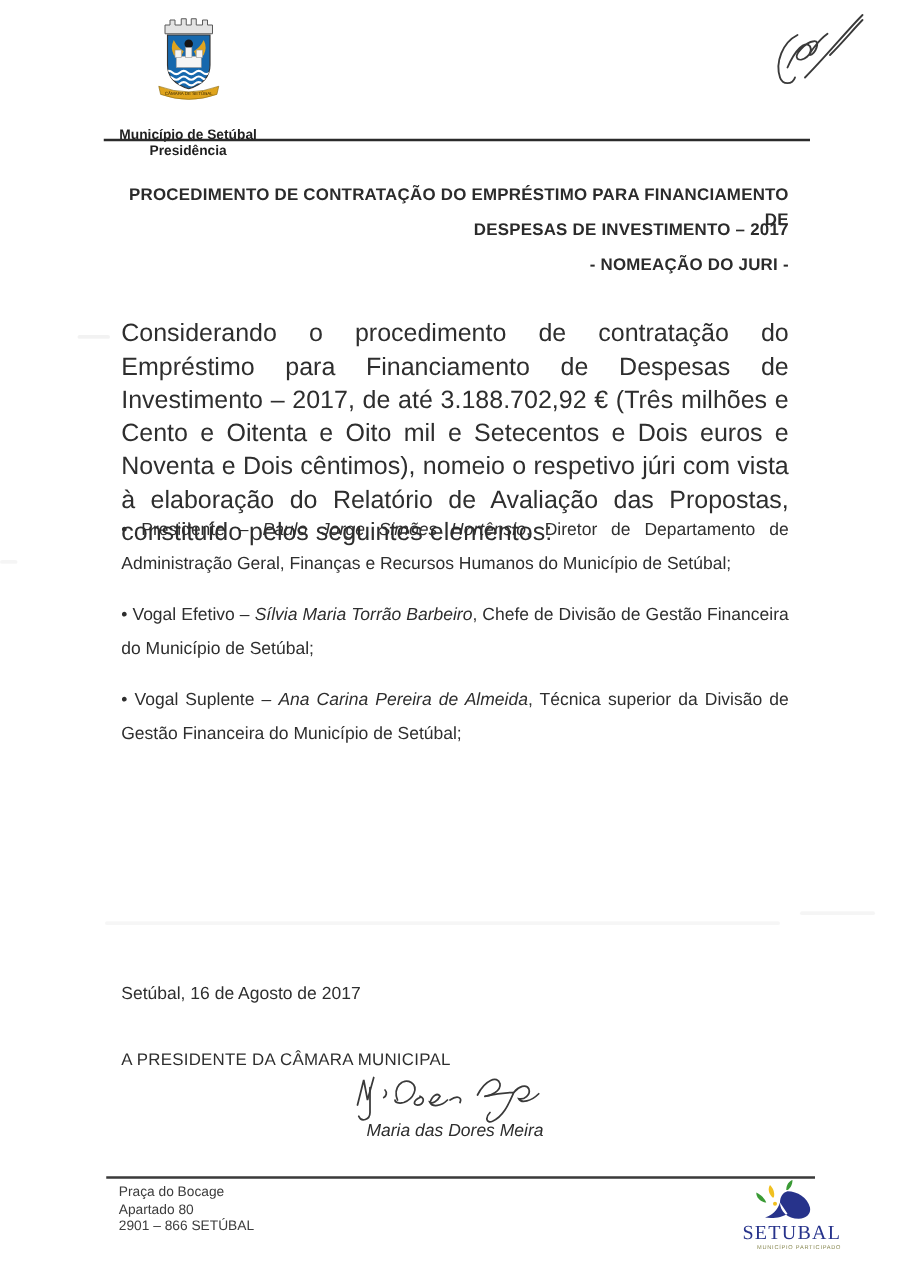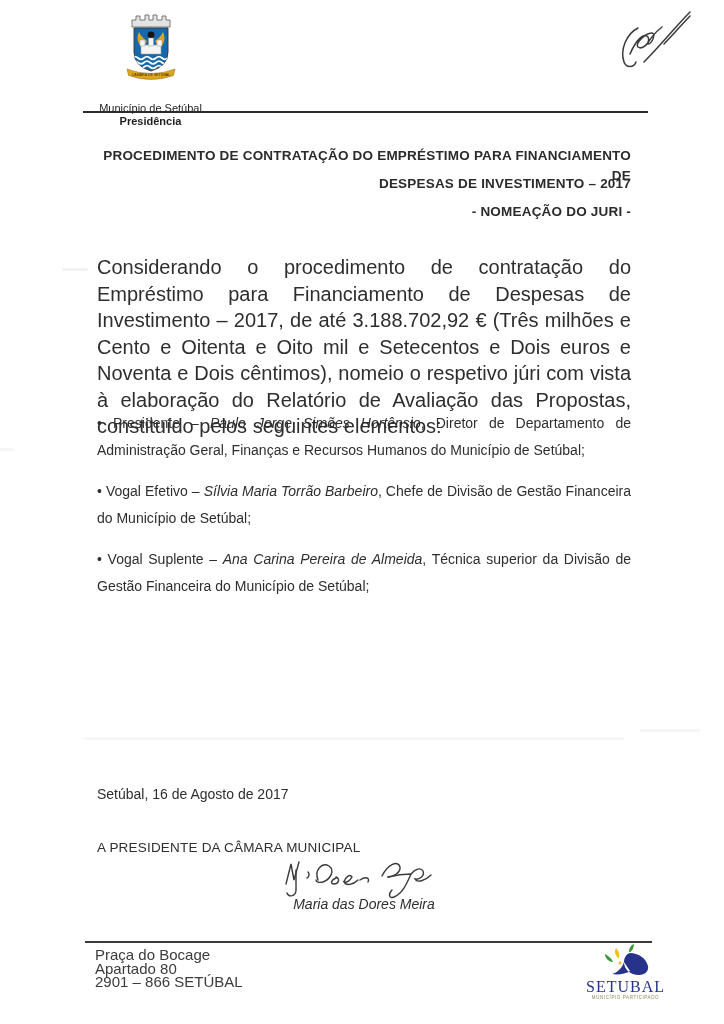--- a/index.html
+++ b/index.html
@@ -15,21 +15,21 @@
     overflow: hidden;
   }
   
   .header-block {
     position: absolute;
     left: 88px; top: 12px;
     width: 125px;
     text-align: center;
   }
   .crest { display: block; margin: 0 auto 2px auto; }
-  .org-name  { font-size: 11px; font-weight: normal; color: #1f1f1f; line-height: 13px; white-space: nowrap; margin-top: 18px; }
+  .org-name  { font-size: 11px; font-weight: bold; color: #1f1f1f; line-height: 13px; white-space: nowrap; margin-top: 18px; }
   .org-dept  { font-size: 11px; font-weight: bold; color: #1f1f1f; line-height: 13px; }
   .header-rule {
     position: absolute;
     left: 83px; top: 111px;
     width: 565px; height: 2px;
     background: #2b2b2b;
   }
   .paraph { position: absolute; left: 608px; top: 6px; }
 
   
@@ -98,25 +98,25 @@
   
   .footer-rule {
     position: absolute;
     left: 85px; top: 941px;
     width: 567px; height: 2px;
     background: #3a3a3a;
   }
   .footer-address {
     position: absolute;
     left: 95px; top: 948px;
-    font-size: 15px;
+    font-size: 11px;
     line-height: 13.5px;
     color: #3c3c3c;
   }
-  .footer-logo { position: absolute; left: 578px; top: 944px; width: 95px; text-align: center; }
+  .footer-logo { position: absolute; left: 578px; top: 944px; width: 95px; text-align: right; }
   .footer-logo .wordmark {
     font-family: "Liberation Serif", serif;
     font-size: 16px;
     letter-spacing: 1px;
     color: #27338b;
     line-height: 16px;
     margin-top: 1px;
   }
   .footer-logo .tagline {
     font-size: 4.5px;

